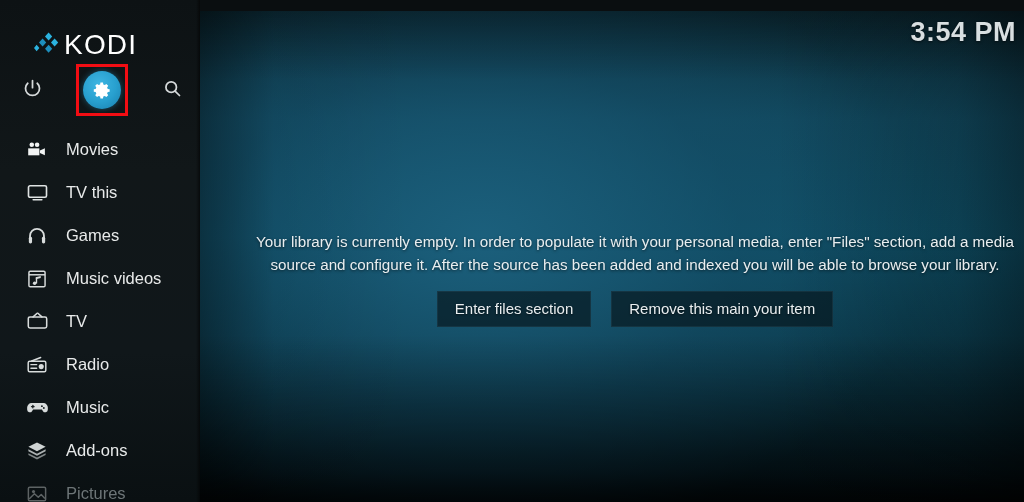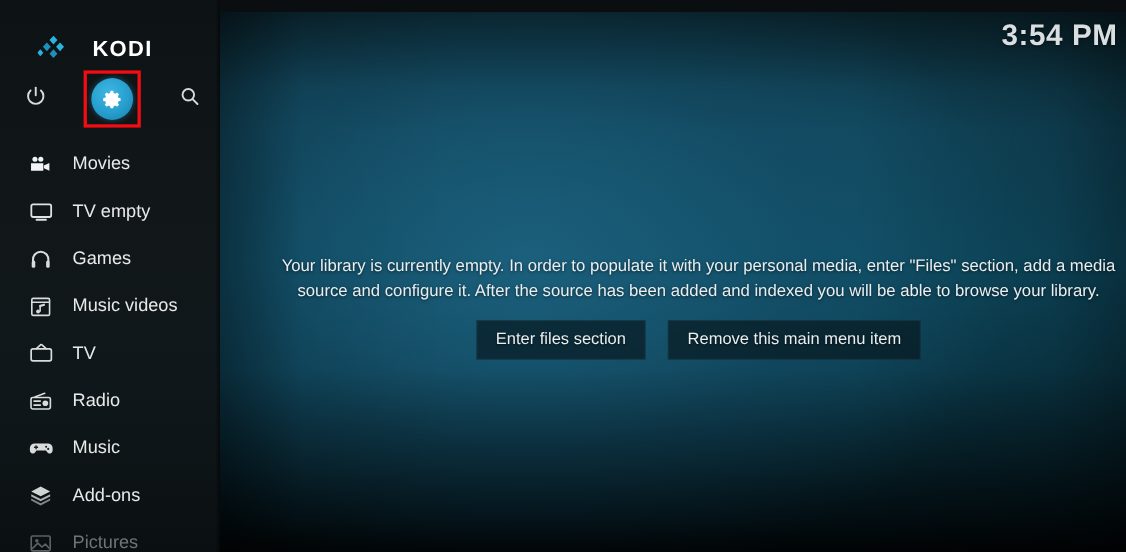--- a/index.html
+++ b/index.html
@@ -64,25 +64,25 @@
     width: 200px; height: 38px;
     display: flex;
     align-items: center;
   }
   #logo-mark {
     margin-left: 34px;
     width: 30px; height: 26px;
     flex: 0 0 auto;
   }
   #logo-text {
-    margin-left: 20px;
+    margin-left: 0;
     color: #ffffff;
-    font-size: 20px;
+    font-size: 28px;
     letter-spacing: 1.2px;
-    font-weight: 700;
+    font-weight: 400;
   }
 
   
   #top-icons {
     position: absolute;
     left: 0; top: 64px;
     width: 200px; height: 54px;
   }
   .topicon {
     position: absolute;
@@ -264,21 +264,21 @@
         <span class="menu-label">Movies</span>
       </div>
 
       <div class="menu-item">
         <span class="menu-icon">
           <svg viewBox="0 0 24 24" width="23" height="23" fill="none" stroke="#dfe3e3" stroke-width="1.7">
             <rect x="2.6" y="5" width="18.8" height="12" rx="1.6"></rect>
             <path d="M7.5 19.6h9" stroke-linecap="round"></path>
           </svg>
         </span>
-        <span class="menu-label">TV empty</span>
+        <span class="menu-label">TV this</span>
       </div>
 
       <div class="menu-item">
         <span class="menu-icon">
           <svg viewBox="0 0 24 24" width="22" height="22" fill="#d8dcdc">
             <path d="M12 3.2A8.6 8.6 0 0 0 3.4 11.8v2.1h2V11.8a6.6 6.6 0 0 1 13.2 0v2.1h2v-2.1A8.6 8.6 0 0 0 12 3.2z"></path>
             <rect x="3.1" y="12.8" width="3.5" height="7.4" rx="1.6"></rect>
             <rect x="17.4" y="12.8" width="3.5" height="7.4" rx="1.6"></rect>
           </svg>
         </span>
@@ -362,17 +362,17 @@
 
     </div>
 
     <div id="sidebar-edge"></div>
   </div>
 
   <div id="empty-panel">
     <p id="empty-message">Your library is currently empty. In order to populate it with your personal media, enter "Files" section, add a media source and configure it. After the source has been added and indexed you will be able to browse your library.</p>
     <div id="empty-buttons">
       <button class="empty-button">Enter files section</button>
-      <button class="empty-button">Remove this main menu item</button>
+      <button class="empty-button">Remove this main your item</button>
     </div>
   </div>
 
 </div>
 
 </body></html>

